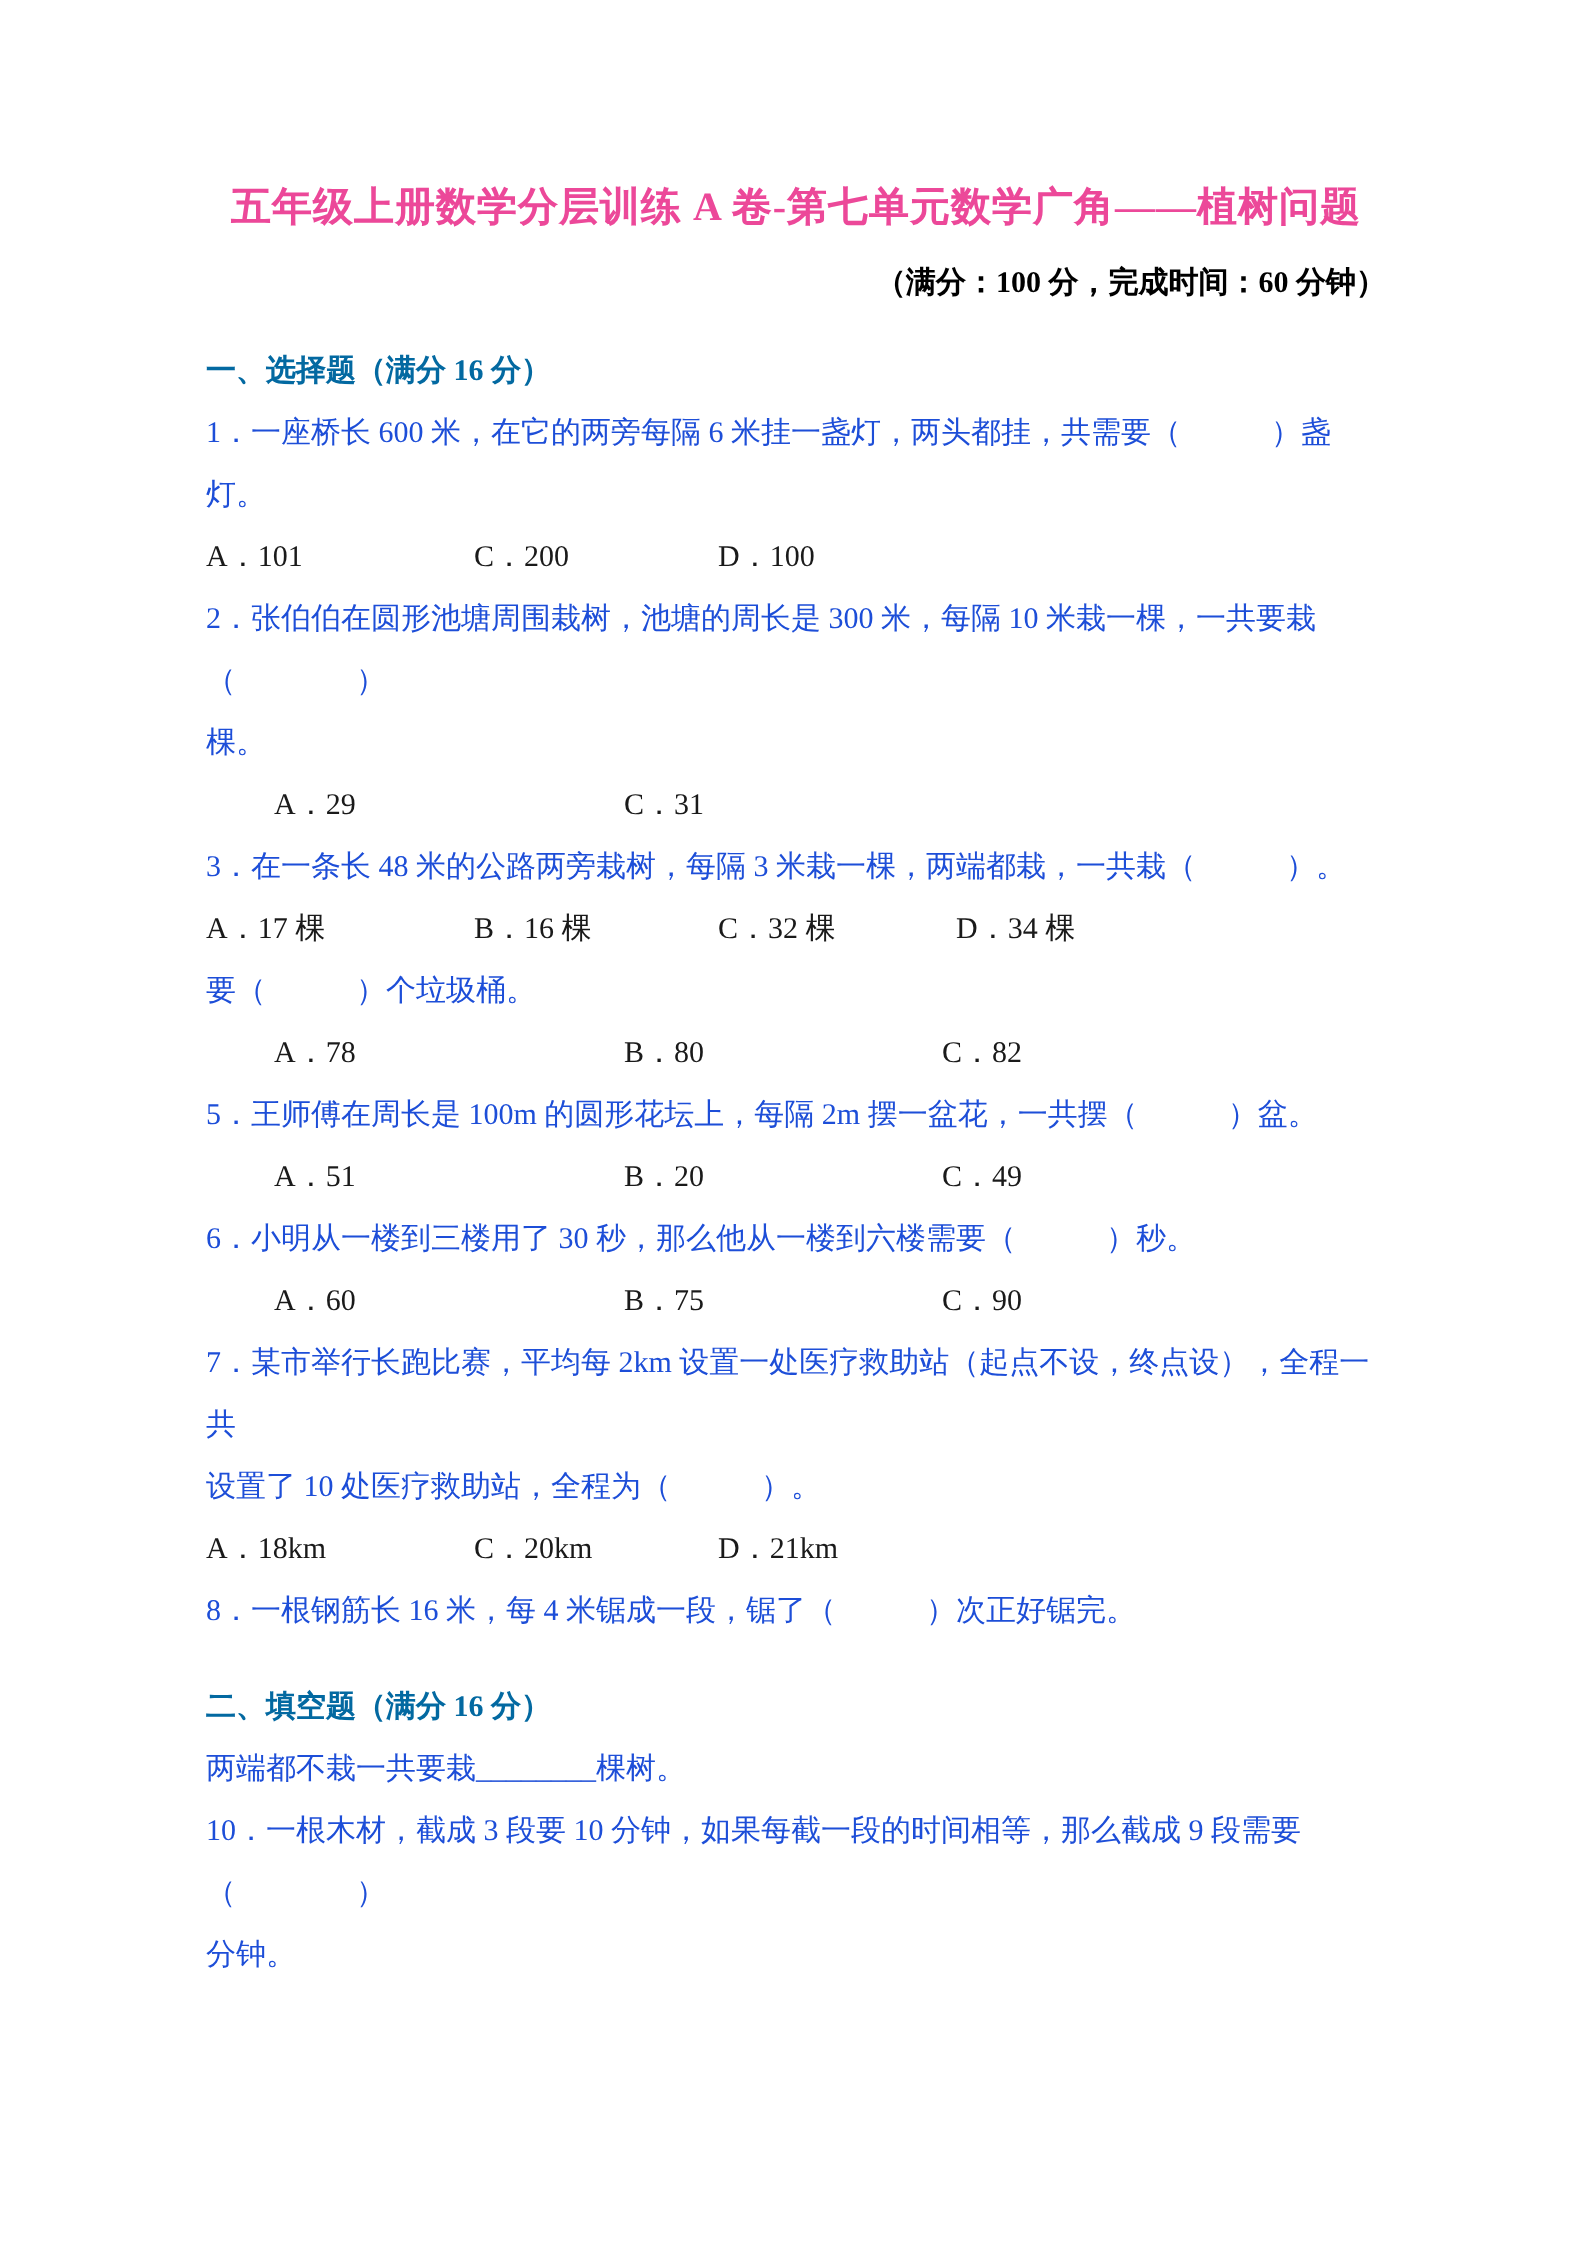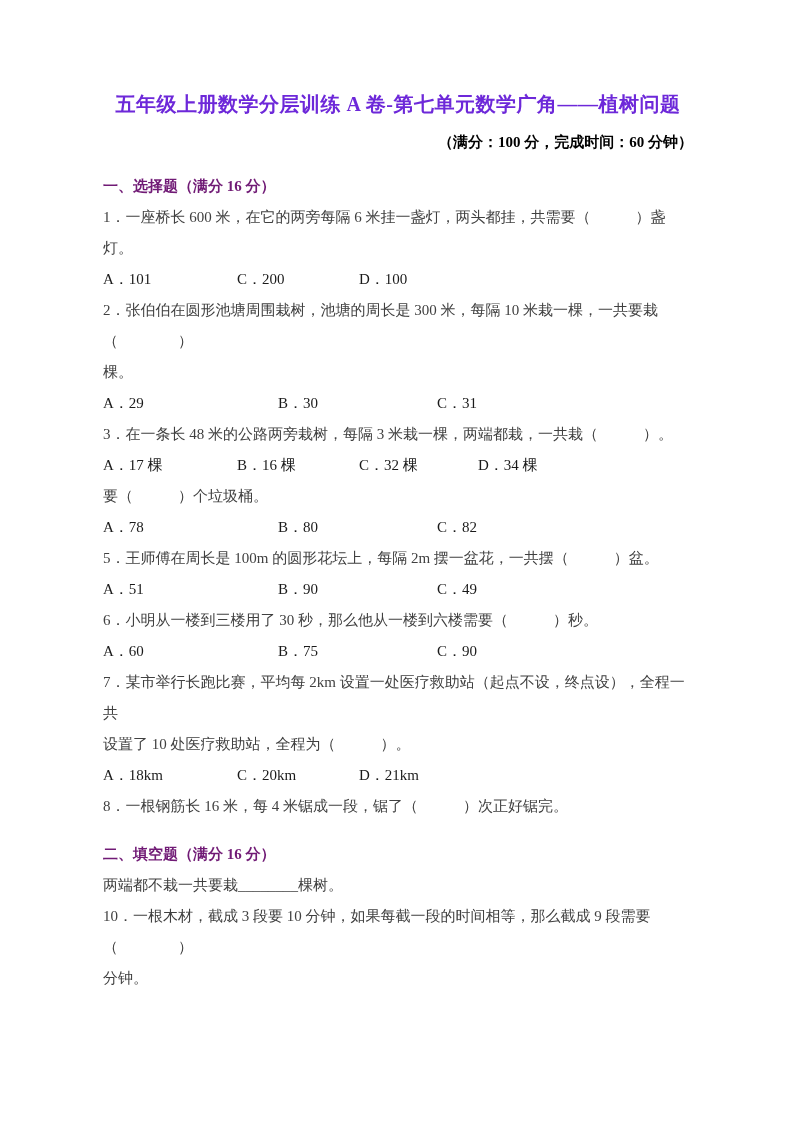--- a/index.html
+++ b/index.html
@@ -30,80 +30,79 @@
     font-size: 15px;
     font-weight: bold;
     line-height: 24px;
     margin-bottom: 14px;
     color: #000000;
   }
   .heading {
     font-size: 15px;
     font-weight: bold;
     line-height: 31px;
-    color: #701a75;
+    color: #0369a1;
     margin-top: 17px;
   }
   .line {
     font-size: 15px;
     line-height: 31px;
     white-space: pre-wrap;
-    color: #404040;
+    color: #1d4ed8;
   }
   .options {
     display: flex;
     font-size: 15px;
     line-height: 31px;
     color: #1a1a1a;
   }
   .options span { white-space: pre; }
   .options.cols-4 span:nth-child(1) { width: 134px; }
   .options.cols-4 span:nth-child(2) { width: 122px; }
   .options.cols-4 span:nth-child(3) { width: 119px; }
-  .options.cols-3 span:nth-child(1) { width: 175px; }
+  .options.cols-3 span:nth-child(1) { width: 175px; margin-left: 34px; }
   .options.cols-3 span:nth-child(2) { width: 159px; }
 </style>
 </head>
 <body>
 
 <div class="page">
-  <div class="title" style="color: #6d28d9;">五年级上册数学分层训练 A 卷-第七单元数学广角——植树问题</div>
+  <div class="title" style="color: #ec4899;">五年级上册数学分层训练 A 卷-第七单元数学广角——植树问题</div>
   <div class="subtitle">（满分：100 分，完成时间：60 分钟）</div>
   <div>
       <div class="heading">一、选择题（满分 16 分）</div>
       <div class="line">1．一座桥长 600 米，在它的两旁每隔 6 米挂一盏灯，两头都挂，共需要（　　　）盏灯。</div>
       <div class="options cols-4">
         <span>A．101</span>
         <span>C．200</span>
         <span>D．100</span>
       </div>
       <div class="line">2．张伯伯在圆形池塘周围栽树，池塘的周长是 300 米，每隔 10 米栽一棵，一共要栽（　　　　）</div>
       <div class="line">棵。</div>
       <div class="options cols-3">
         <span>A．29</span>
-        <span>B．30</span>
         <span>C．31</span>
       </div>
       <div class="line">3．在一条长 48 米的公路两旁栽树，每隔 3 米栽一棵，两端都栽，一共栽（　　　）。</div>
       <div class="options cols-4">
         <span>A．17 棵</span>
         <span>B．16 棵</span>
         <span>C．32 棵</span>
         <span>D．34 棵</span>
       </div>
       <div class="line">要（　　　）个垃圾桶。</div>
       <div class="options cols-3">
         <span>A．78</span>
         <span>B．80</span>
         <span>C．82</span>
       </div>
       <div class="line">5．王师傅在周长是 100m 的圆形花坛上，每隔 2m 摆一盆花，一共摆（　　　）盆。</div>
       <div class="options cols-3">
         <span>A．51</span>
-        <span>B．90</span>
+        <span>B．20</span>
         <span>C．49</span>
       </div>
       <div class="line">6．小明从一楼到三楼用了 30 秒，那么他从一楼到六楼需要（　　　）秒。</div>
       <div class="options cols-3">
         <span>A．60</span>
         <span>B．75</span>
         <span>C．90</span>
       </div>
       <div class="line">7．某市举行长跑比赛，平均每 2km 设置一处医疗救助站（起点不设，终点设），全程一共</div>
       <div class="line">设置了 10 处医疗救助站，全程为（　　　）。</div>

